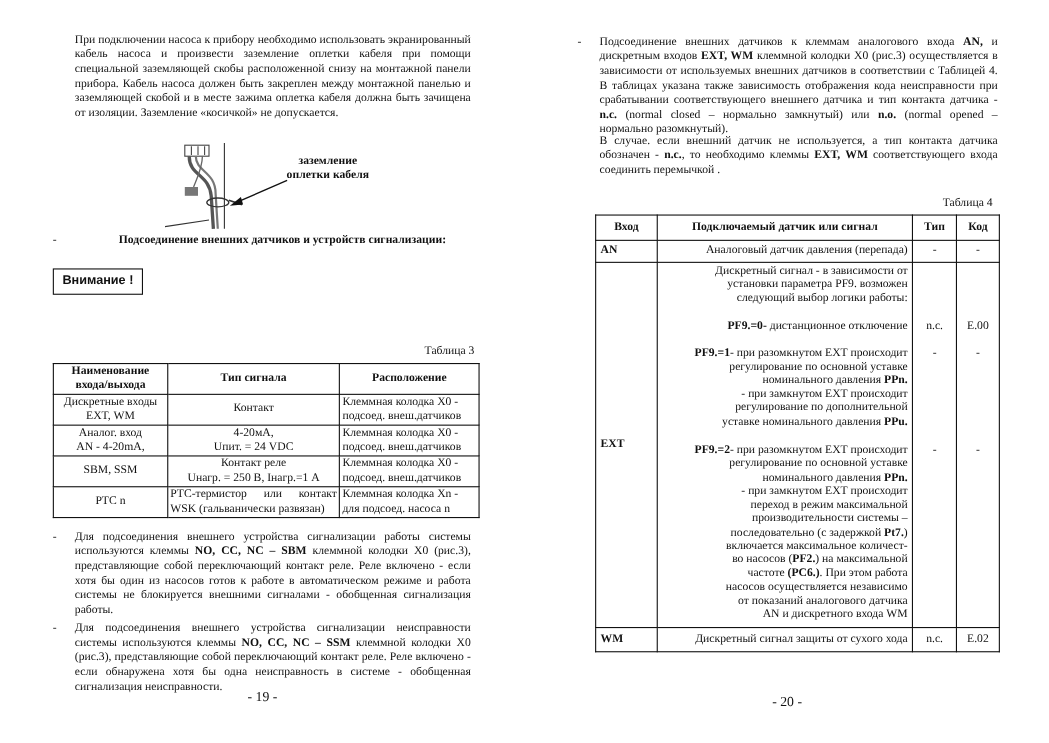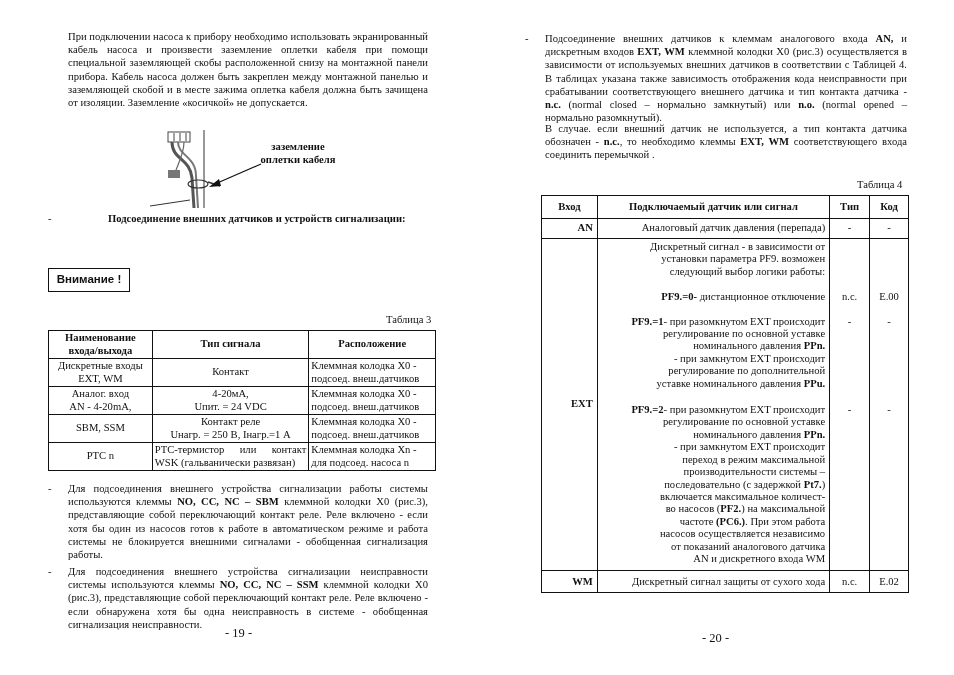--- a/index.html
+++ b/index.html
@@ -16,23 +16,23 @@
   table { border-collapse: collapse; position: absolute; }
   td, th { border: 1px solid #111; vertical-align: middle; }
   .t3 th { font-weight: bold; text-align: center; font-size: 10.6px; line-height: 12.5px; padding: 1px 2px; }
   .t3 td { font-size: 10.6px; line-height: 12.5px; padding: 1px 2px; }
   .t3 td.c { text-align: center; }
   .t3 td.l2 { text-align: left; }
 
   .t4 th { font-weight: bold; text-align: center; font-size: 10.6px; padding: 0 2px; height: 23px; }
   .t4 td { font-size: 10.6px; line-height: 12.4px; padding: 0 4px; text-align: right; }
   .t4 td.c { text-align: center; }
-  .t4 td.b { font-weight: bold; text-align: right; }
-
-  .attention { position: absolute; left: 48px; top: 268px; width: 82px; height: 24px; border: 1.5px solid #111;
+  .t4 td.b { font-weight: bold; text-align: left; }
+
+  .attention { position: absolute; left: 48px; top: 244px; width: 82px; height: 24px; border: 1.5px solid #111;
     font-family: "Liberation Sans", "DejaVu Sans", sans-serif; font-weight: bold; font-size: 11.5px;
     display: flex; align-items: center; justify-content: center; }
   .pagenum { position: absolute; font-size: 12.5px; }
   .sub { display: block; }
   .ind1 { padding-left: 28px; }
   .ind2 { padding-left: 34px; }
 </style>
 </head>
 <body>
 

